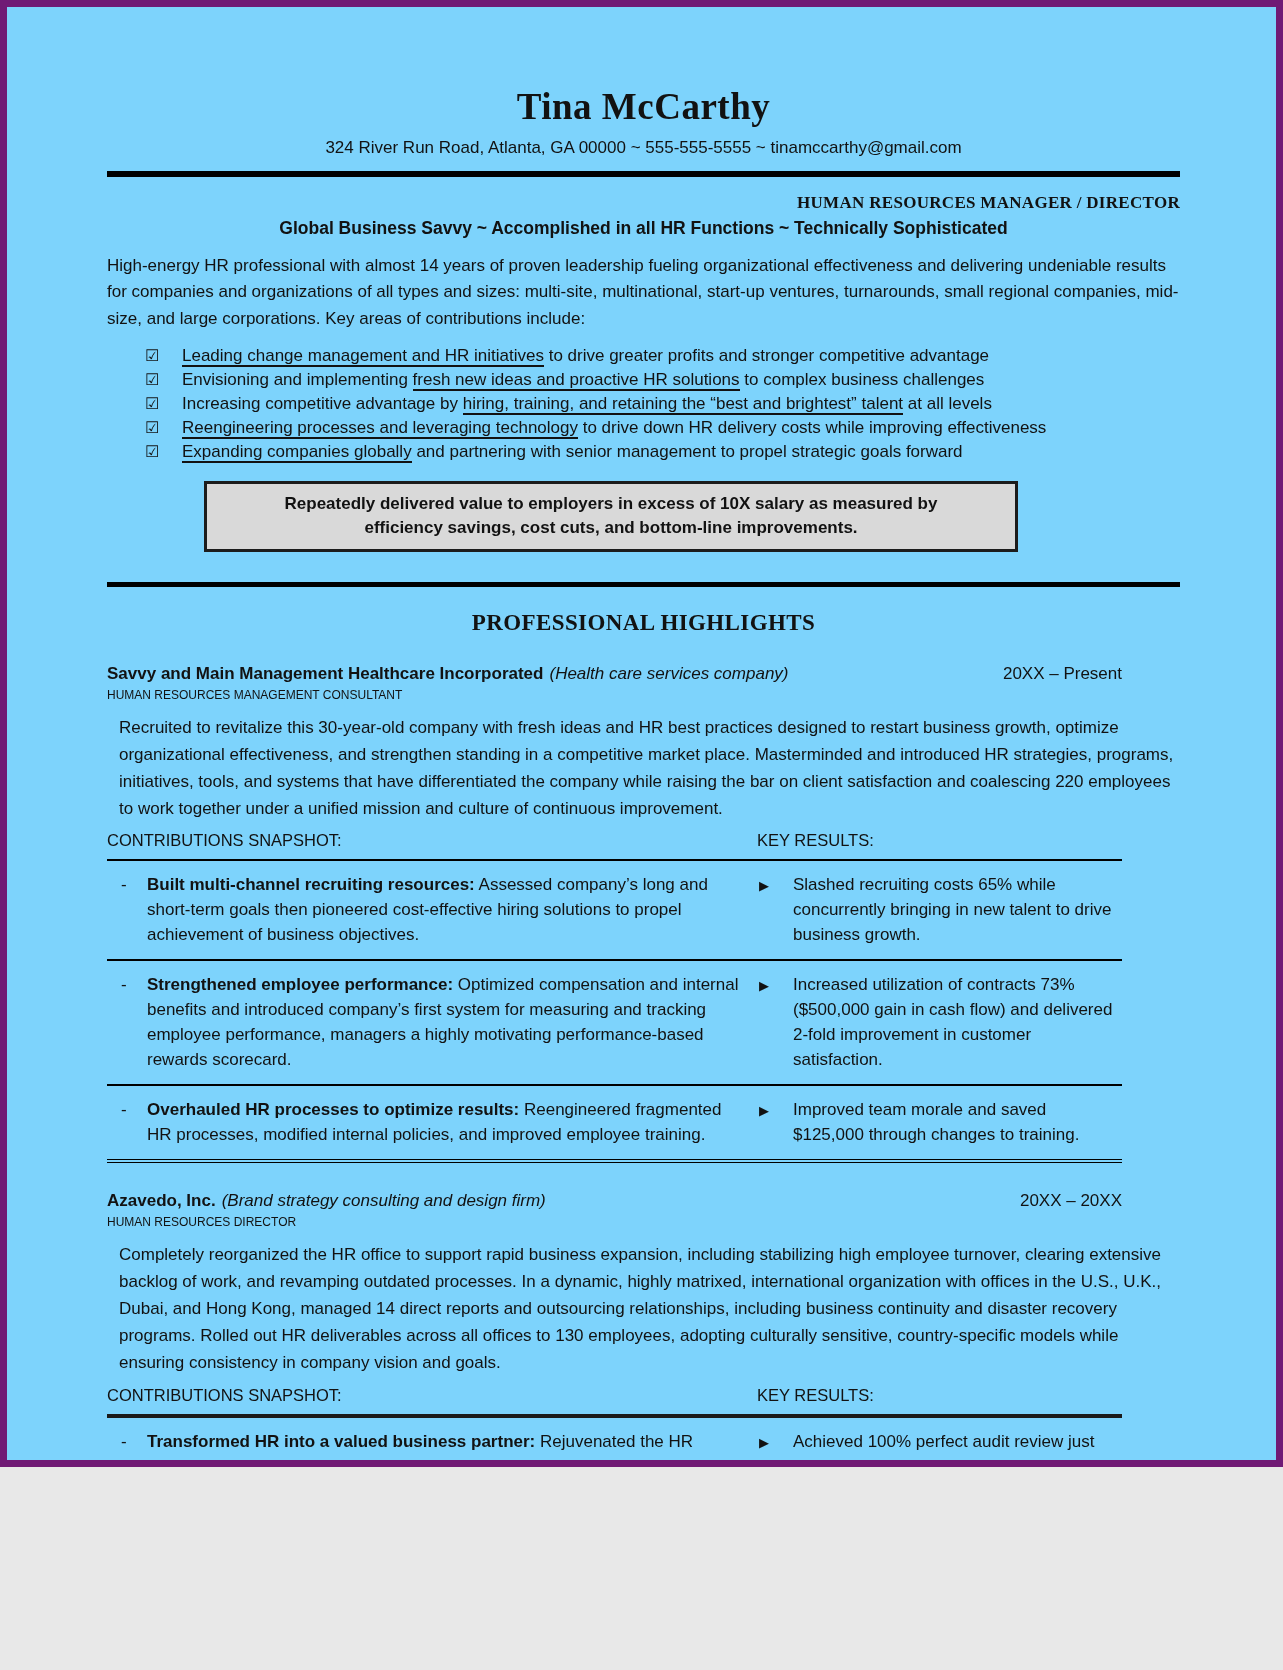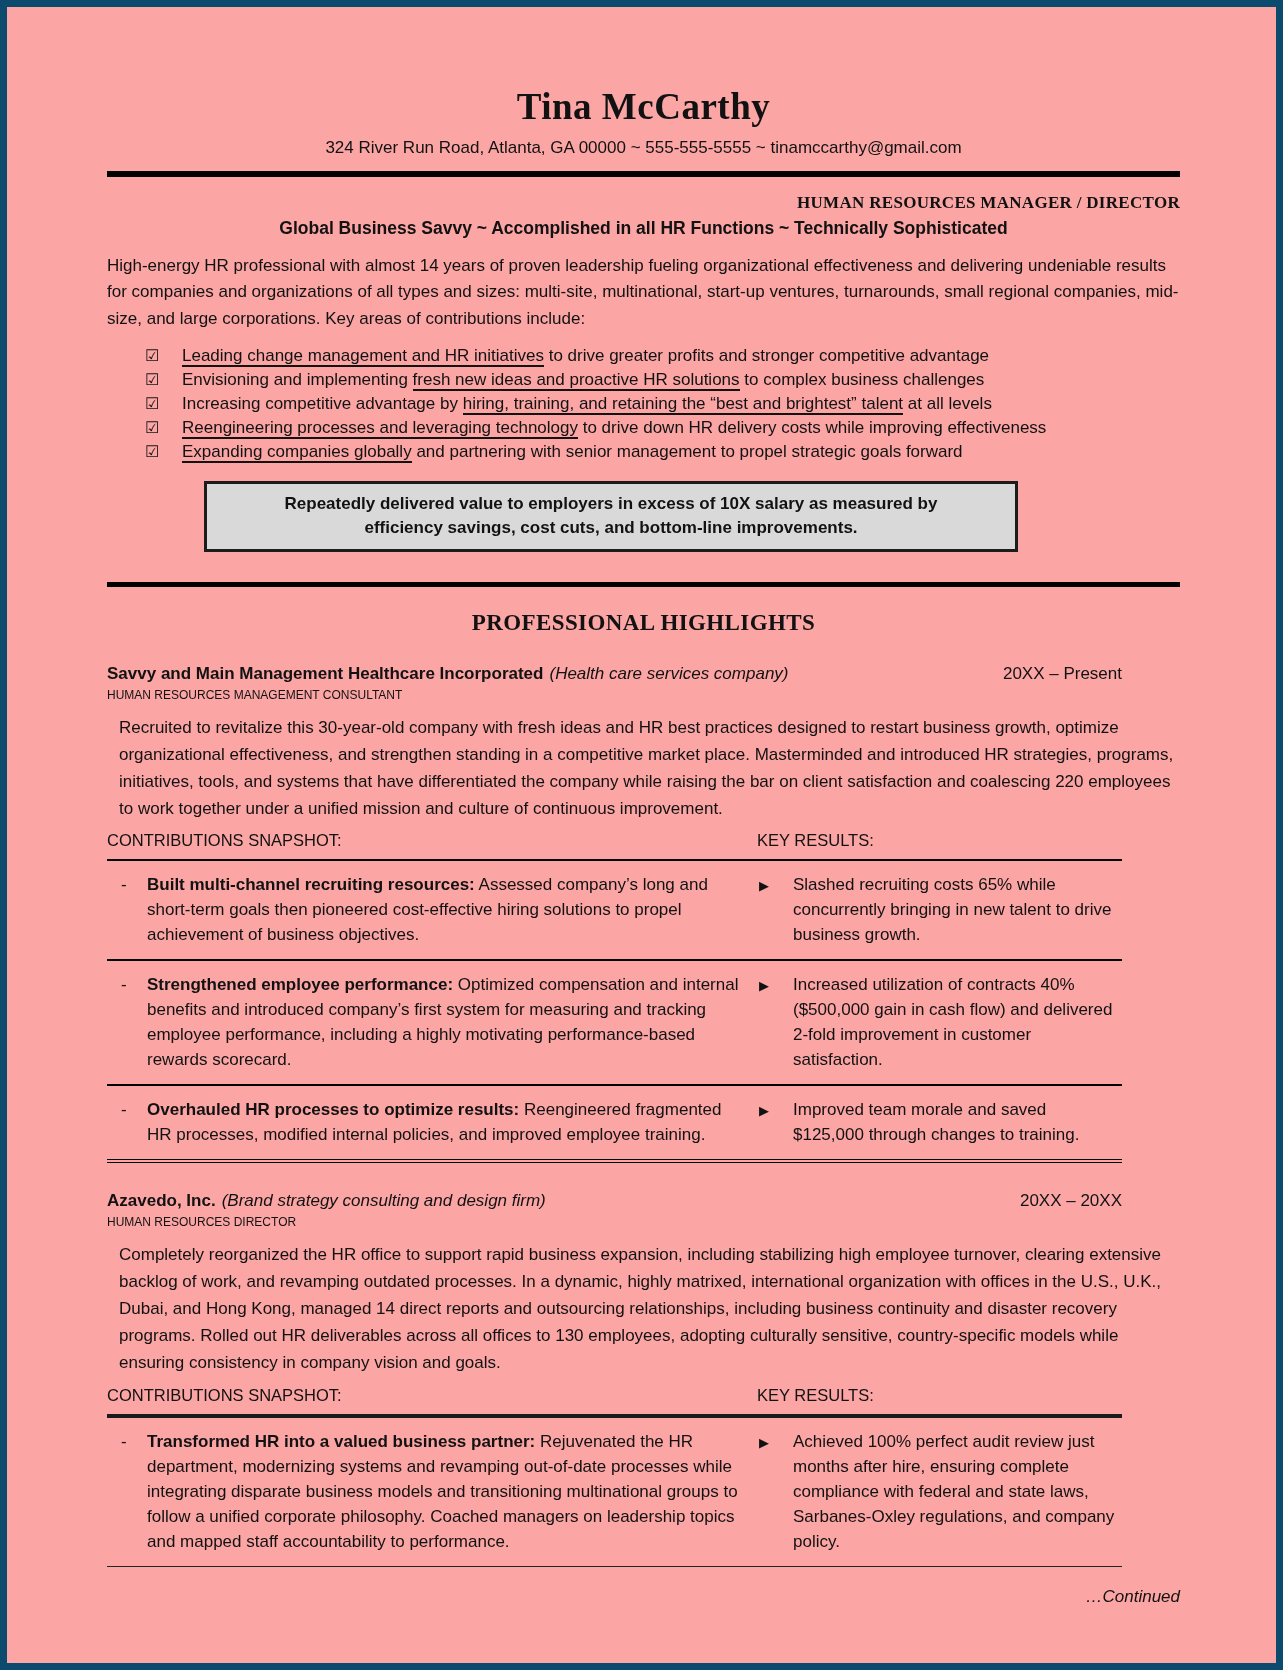--- a/index.html
+++ b/index.html
@@ -1,21 +1,21 @@
 <!DOCTYPE html>
 <html><head>
 <meta charset="utf-8">
 <style>
   html,body{margin:0;padding:0;background:#e8e8e8;}
   .page{
     position:relative;
-    width:1283px;height:1670px;
+    width:1283px;height:1467px;
     box-sizing:border-box;
-    background:#fca5a5;
-    border:7px solid #0c4a6e;
+    background:#7dd3fc;
+    border:7px solid #701a75;
     font-family:"Liberation Sans", sans-serif;
     color:#121212;
     overflow:hidden;
   }
   .content{
     box-sizing:border-box;
     width:100%;height:100%;
     padding:78px 96px 0 100px;
   }
   
@@ -154,25 +154,25 @@
           </div>
           <div class="cell-r">
             <span class="arr">▶</span>
             <span>Slashed recruiting costs 65% while concurrently bringing in new talent to drive business growth.</span>
           </div>
         </div>
 
         <div class="snap-row">
           <div class="cell-l">
             <span class="dash">-</span>
-            <span class="lead">Strengthened employee performance:</span><span> Optimized compensation and internal benefits and introduced company’s first system for measuring and tracking employee performance, including a highly motivating performance-based rewards scorecard.</span>
-          </div>
-          <div class="cell-r">
-            <span class="arr">▶</span>
-            <span>Increased utilization of contracts 40% ($500,000 gain in cash flow) and delivered 2-fold improvement in customer satisfaction.</span>
+            <span class="lead">Strengthened employee performance:</span><span> Optimized compensation and internal benefits and introduced company’s first system for measuring and tracking employee performance, managers a highly motivating performance-based rewards scorecard.</span>
+          </div>
+          <div class="cell-r">
+            <span class="arr">▶</span>
+            <span>Increased utilization of contracts 73% ($500,000 gain in cash flow) and delivered 2-fold improvement in customer satisfaction.</span>
           </div>
         </div>
 
         <div class="snap-row">
           <div class="cell-l">
             <span class="dash">-</span>
             <span class="lead">Overhauled HR processes to optimize results:</span><span> Reengineered fragmented HR processes, modified internal policies, and improved employee training.</span>
           </div>
           <div class="cell-r">
             <span class="arr">▶</span>

